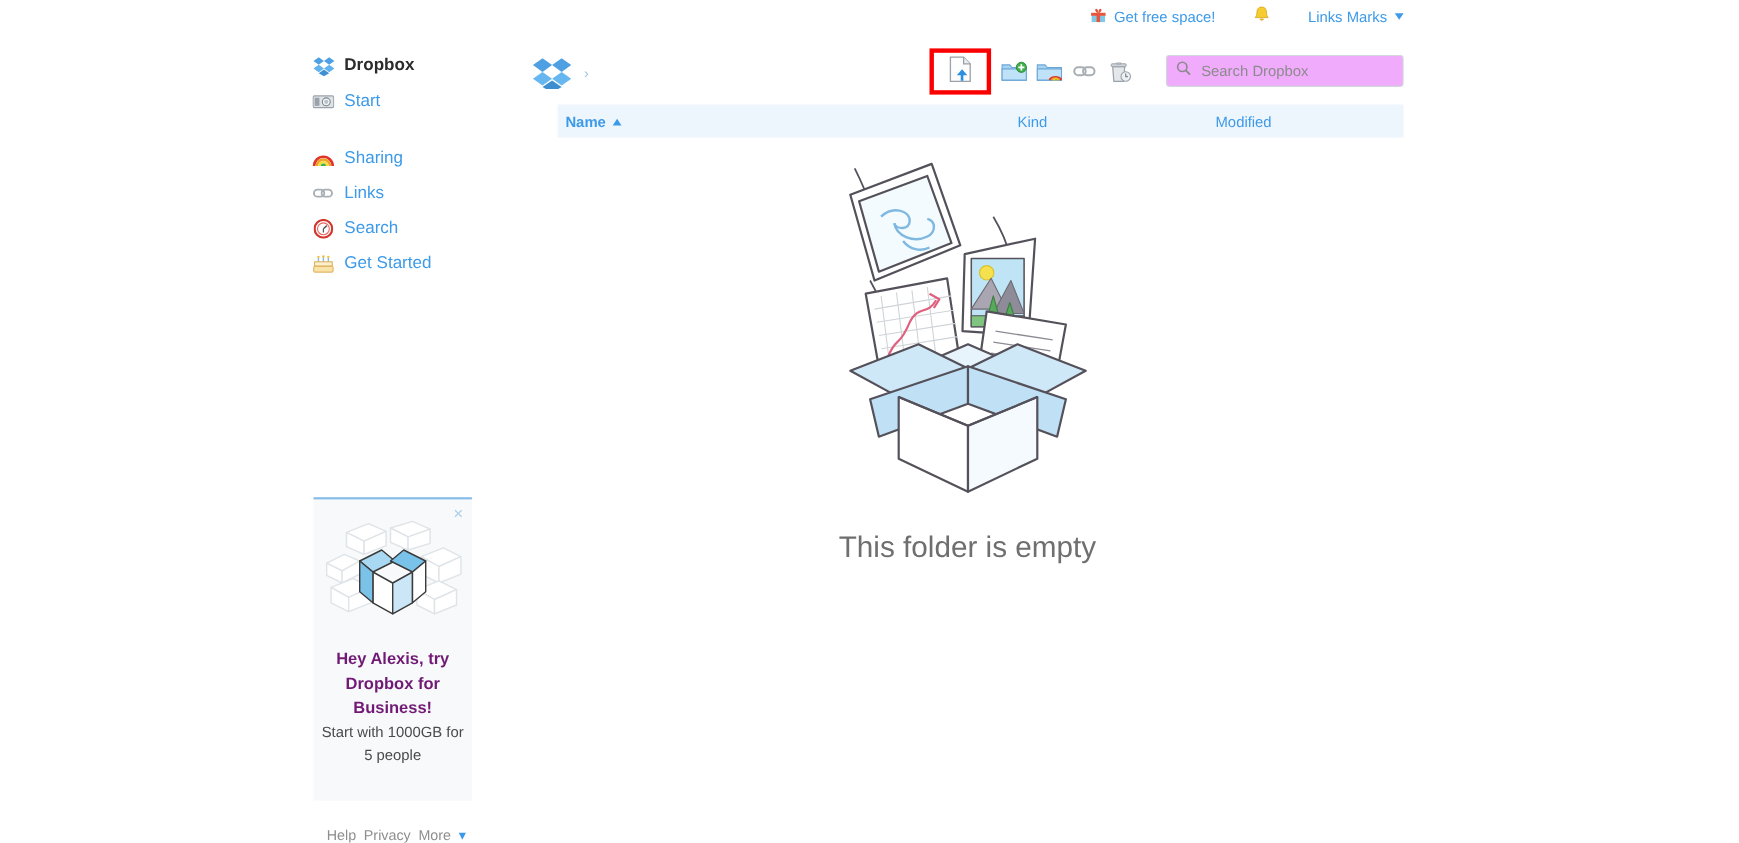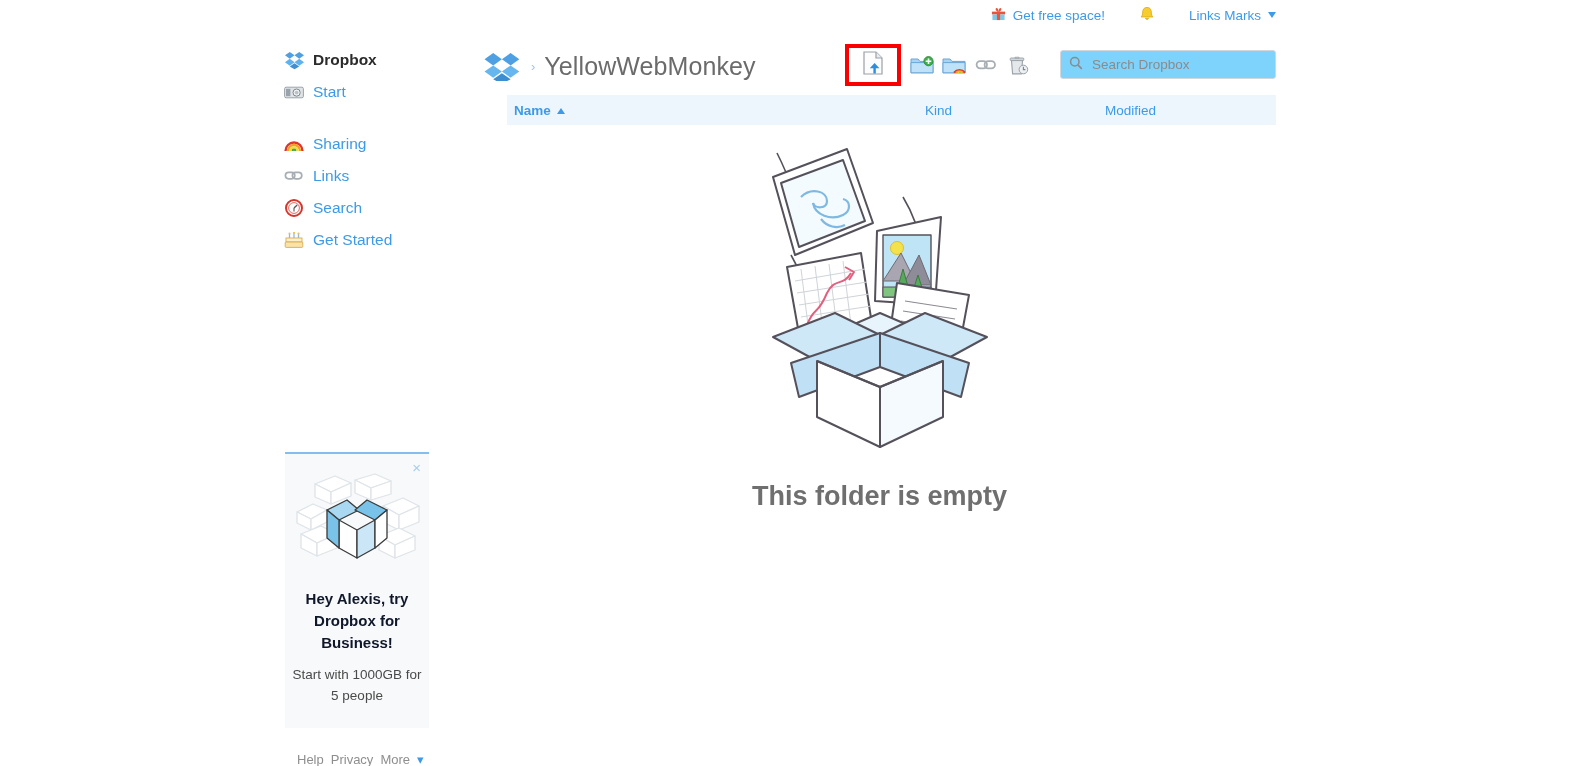--- a/index.html
+++ b/index.html
@@ -73,21 +73,21 @@
     border: 4px solid #fa0000; width: 56px; height: 42px;
     display: flex; align-items: center; justify-content: center;
     background: #fff; margin-right: 4px;
   }
 
   .searchbox {
     position: absolute; right: 0; top: 50px;
     width: 216px; height: 29px;
     border: 1px solid #d2d7db; border-radius: 3px;
     display: flex; align-items: center; padding: 0 8px;
-    background: #7dd3fc;
+    background: #f0abfc;
   }
   .searchbox input {
     border: none; outline: none; flex: 1;
     font-size: 13.5px; color: #555;
     font-family: "Liberation Sans", sans-serif;
     background: transparent; margin-left: 7px;
   }
   .searchbox input::placeholder { color: #8b8b8b; }
 
   
@@ -106,44 +106,44 @@
     border-bottom: 6px solid #3d9ae8;
   }
 
   
   .empty-wrap {
     position: absolute; left: 0; top: 135px; width: 793px;
     text-align: center;
   }
   .empty-illo { margin: 0 auto; display: block; }
   .empty-title {
-    font-size: 27px; color: #6f6f6f; margin-top: 22px; font-weight: bold;
+    font-size: 27px; color: #6f6f6f; margin-top: 22px; font-weight: normal;
   }
   .empty-sub { font-size: 15px; color: #6f6f6f; margin-top: 16px; }
   .empty-sub a { color: #3d9ae8; text-decoration: none; cursor: pointer; }
 
   
   .promo {
     position: absolute; left: 285px; top: 452px;
     width: 144px; height: 276px;
     background: #f7f9fa; border-top: 2px solid #86bdea;
     text-align: center;
   }
   .promo-x {
     position: absolute; right: 8px; top: 6px;
     font-size: 15px; color: #a9cdea; cursor: pointer; line-height: 1;
   }
   .promo-illo { margin: 18px auto 0; display: block; }
   .promo-head {
-    font-size: 15px; color: #0f172a; font-weight: bold;
+    font-size: 15px; color: #701a75; font-weight: bold;
     line-height: 22px; margin-top: 16px; padding: 0 8px; cursor: pointer;
   }
   .promo-sub {
     font-size: 13.5px; color: #4a4a4a; line-height: 21px;
-    margin-top: 10px; padding: 0 6px;
+    margin-top: 0; padding: 0 6px;
   }
 
   
   .footer {
     position: absolute; left: 297px; top: 752px;
     font-size: 13px; color: #8e8e8e; white-space: nowrap;
   }
   .footer span { margin-right: 7px; cursor: pointer; }
   .footer .more-caret { color: #3d9ae8; }
 </style>
@@ -270,21 +270,20 @@
       <span class="crumb-logo">
         <svg width="38" height="30" viewBox="0 0 38 30">
           <path d="M10.2 2 L1.5 8.2 L10.2 14.4 L18.9 8.2 Z" fill="#4ea0e2"></path>
           <path d="M27.6 2 L18.9 8.2 L27.6 14.4 L36.3 8.2 Z" fill="#4ea0e2"></path>
           <path d="M1.5 20.6 L10.2 14.4 L18.9 20.6 L10.2 26.8 Z" fill="#66b7f0"></path>
           <path d="M36.3 20.6 L27.6 14.4 L18.9 20.6 L27.6 26.8 Z" fill="#66b7f0"></path>
           <path d="M10.2 28.2 L18.9 22.2 L27.6 28.2 L18.9 33 Z" fill="#3d8ed0"></path>
         </svg>
       </span>
       <span class="crumb-sep">›</span>
-      <span class="crumb-name">YellowWebMonkey</span>
     </div>
 
     <div class="toolbar">
 
       <div class="upload-wrap">
         <span>
           <svg width="22" height="24" viewBox="0 0 22 24">
             <path d="M2 1 h12 l6 6 v16 h-18 Z" fill="#fdfdfd" stroke="#9aa1a8" stroke-width="1.2"></path>
             <path d="M14 1 v6 h6" fill="#e9edf1" stroke="#9aa1a8" stroke-width="1.2"></path>
             <path d="M13.8 22.5 v-5.2 h3.6 l-4.8-5.4 -4.8 5.4 h3.6 v5.2 Z" fill="#2a8fe0"></path>

